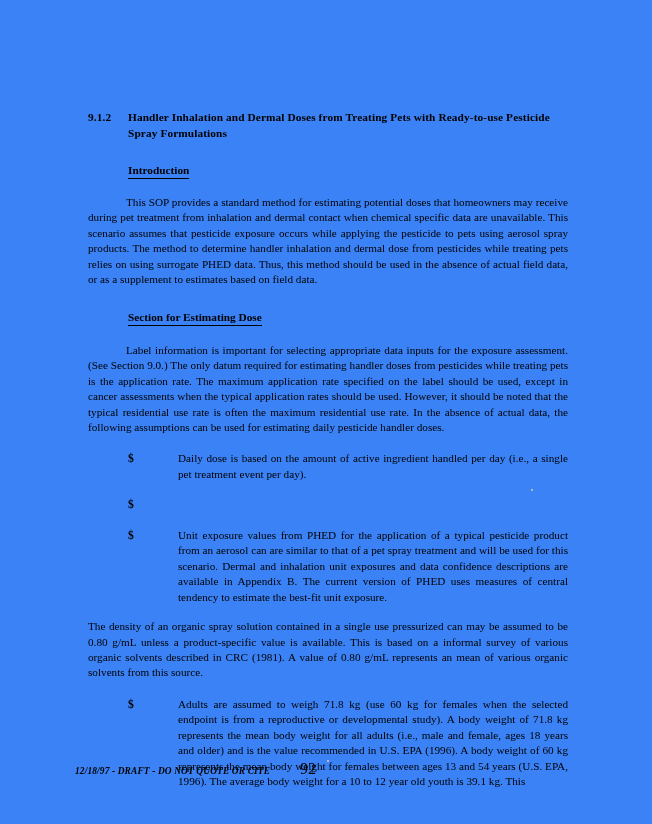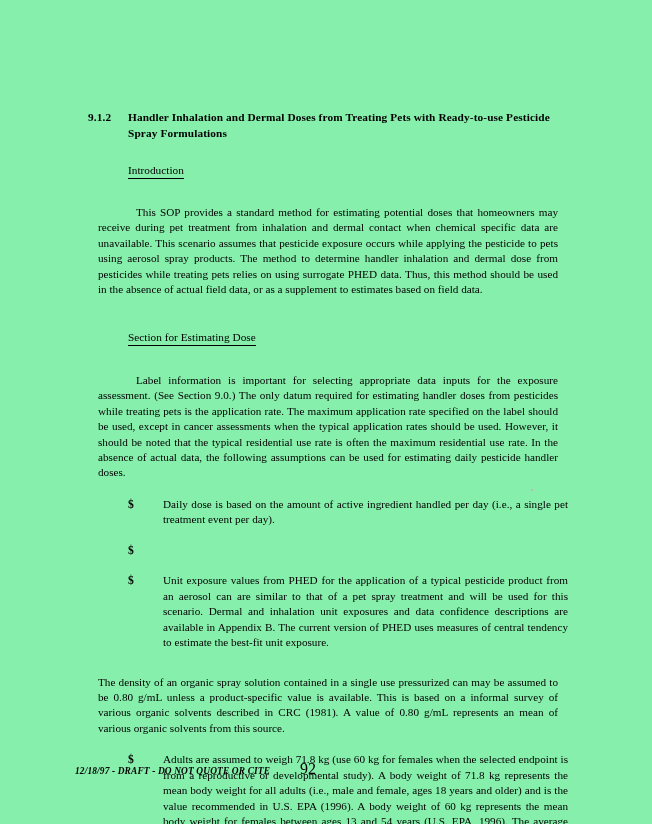--- a/index.html
+++ b/index.html
@@ -9,21 +9,21 @@
     background: #ffffff;
   }
   body {
     font-family: "Liberation Serif", "DejaVu Serif", serif;
     color: #000000;
   }
   #page {
     position: relative;
     width: 652px;
     height: 824px;
-    background: #86efac;
+    background: #3b82f6;
     overflow: hidden;
   }
   
   .content {
     position: absolute;
     left: 88px;
     top: 0;
     width: 480px;
   }
   
@@ -40,33 +40,33 @@
     width: 40px;
     flex: 0 0 40px;
   }
   .section-heading .htext {
     flex: 1 1 auto;
   }
   
   .subhead {
     margin-left: 40px;
     margin-top: 22px;
-    font-weight: normal;
+    font-weight: bold;
     font-size: 11.3px;
     line-height: 15px;
     display: inline-block;
     border-bottom: 1.4px solid #000;
     padding-bottom: 0px;
   }
   .subhead-wrap {
     margin-left: 0;
   }
   
   p.body {
-    margin: 10px;
+    margin: 0;
     font-size: 11.2px;
     line-height: 15.45px;
     text-align: justify;
     text-justify: inter-word;
   }
   p.body.indent {
     text-indent: 38px;
   }
   .gap-intro  { height: 16px; }
   .gap-meth   { height: 17px; }
@@ -89,20 +89,21 @@
     font-size: 11.6px;
     line-height: 15.45px;
     font-family: "Liberation Serif", "DejaVu Serif", serif;
   }
   .bullet-text {
     flex: 1 1 auto;
     font-size: 11.2px;
     line-height: 15.45px;
     text-align: justify;
     text-justify: inter-word;
+    margin-left: 15px;
   }
   
   .bullets-tail { margin-top: 16px; }
   
   .footer {
     position: absolute;
     left: 0;
     top: 766px;
     width: 604px;
     height: 24px;

